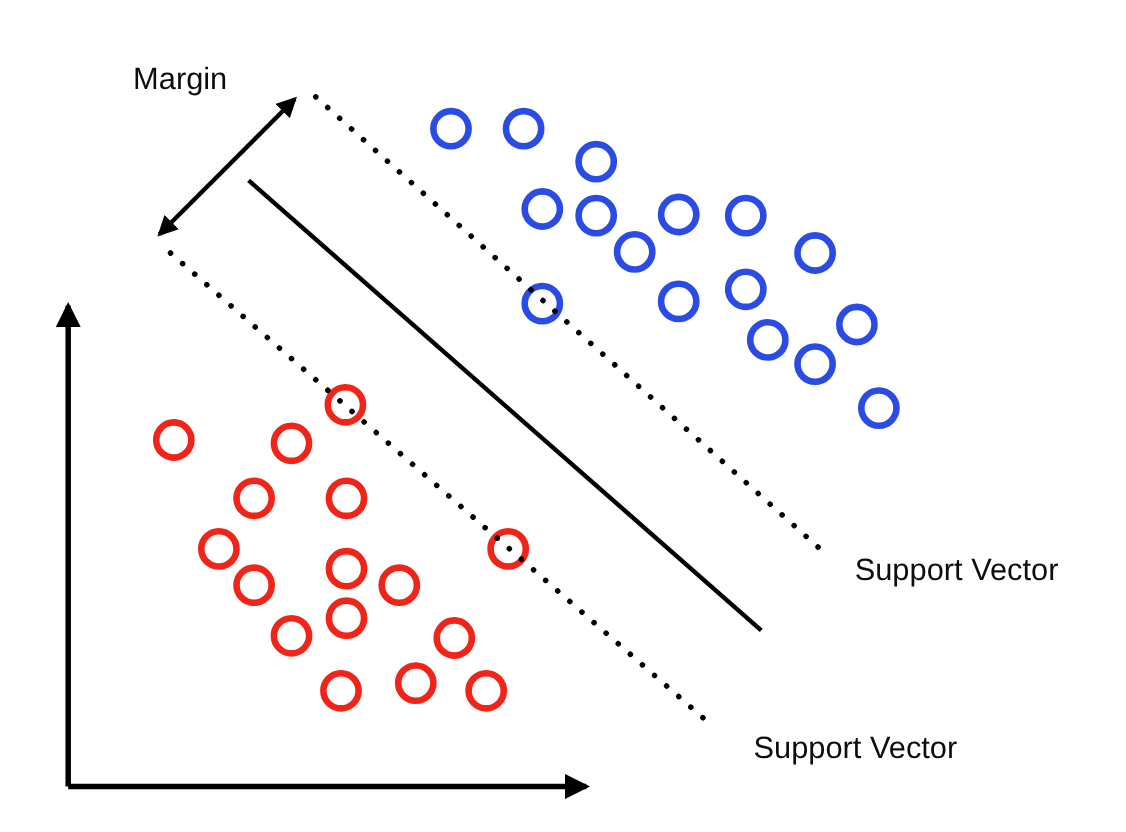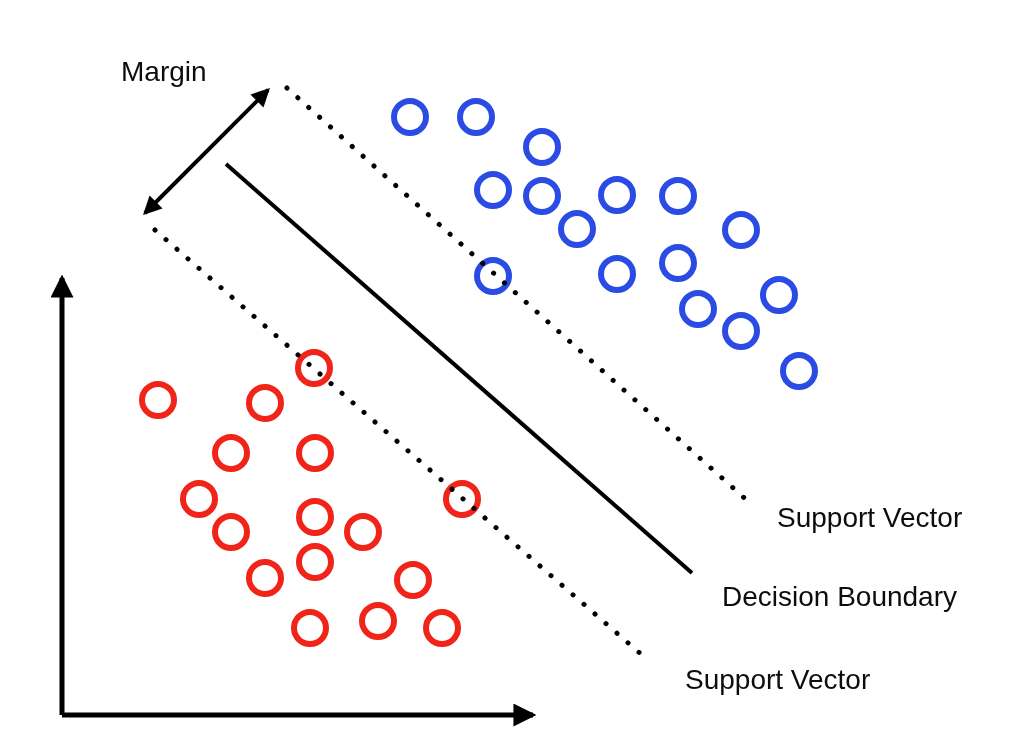--- a/index.html
+++ b/index.html
@@ -116,15 +116,14 @@
     <line id="line-sv-lower" class="dottedline" x1="155" y1="230" x2="650" y2="662"></line>
 
     <line id="margin-arrow" class="arrowline" marker-start="url(#arrowhead)" marker-end="url(#arrowhead)" x1="145" y1="213" x2="268" y2="90"></line>
 
     <line id="x-axis" class="axisline" marker-end="url(#arrowhead)" x1="62" y1="715" x2="533" y2="715"></line>
     <line id="y-axis" class="axisline" marker-end="url(#arrowhead)" x1="62" y1="715" x2="62" y2="278"></line>
   </svg>
 
   <div class="label label-margin">Margin</div>
   <div class="label label-sv-top">Support Vector</div>
-  <div class="label label-decision-boundary">Decision Boundary</div>
   <div class="label label-sv-bottom">Support Vector</div>
 </div>
 
 </body></html>

